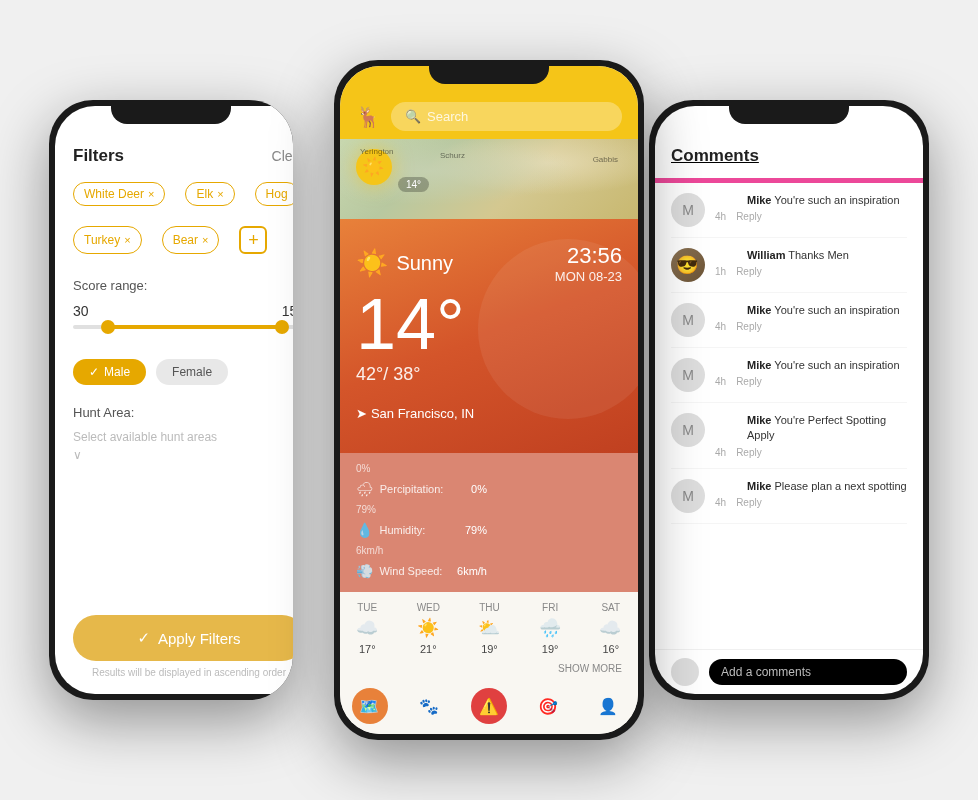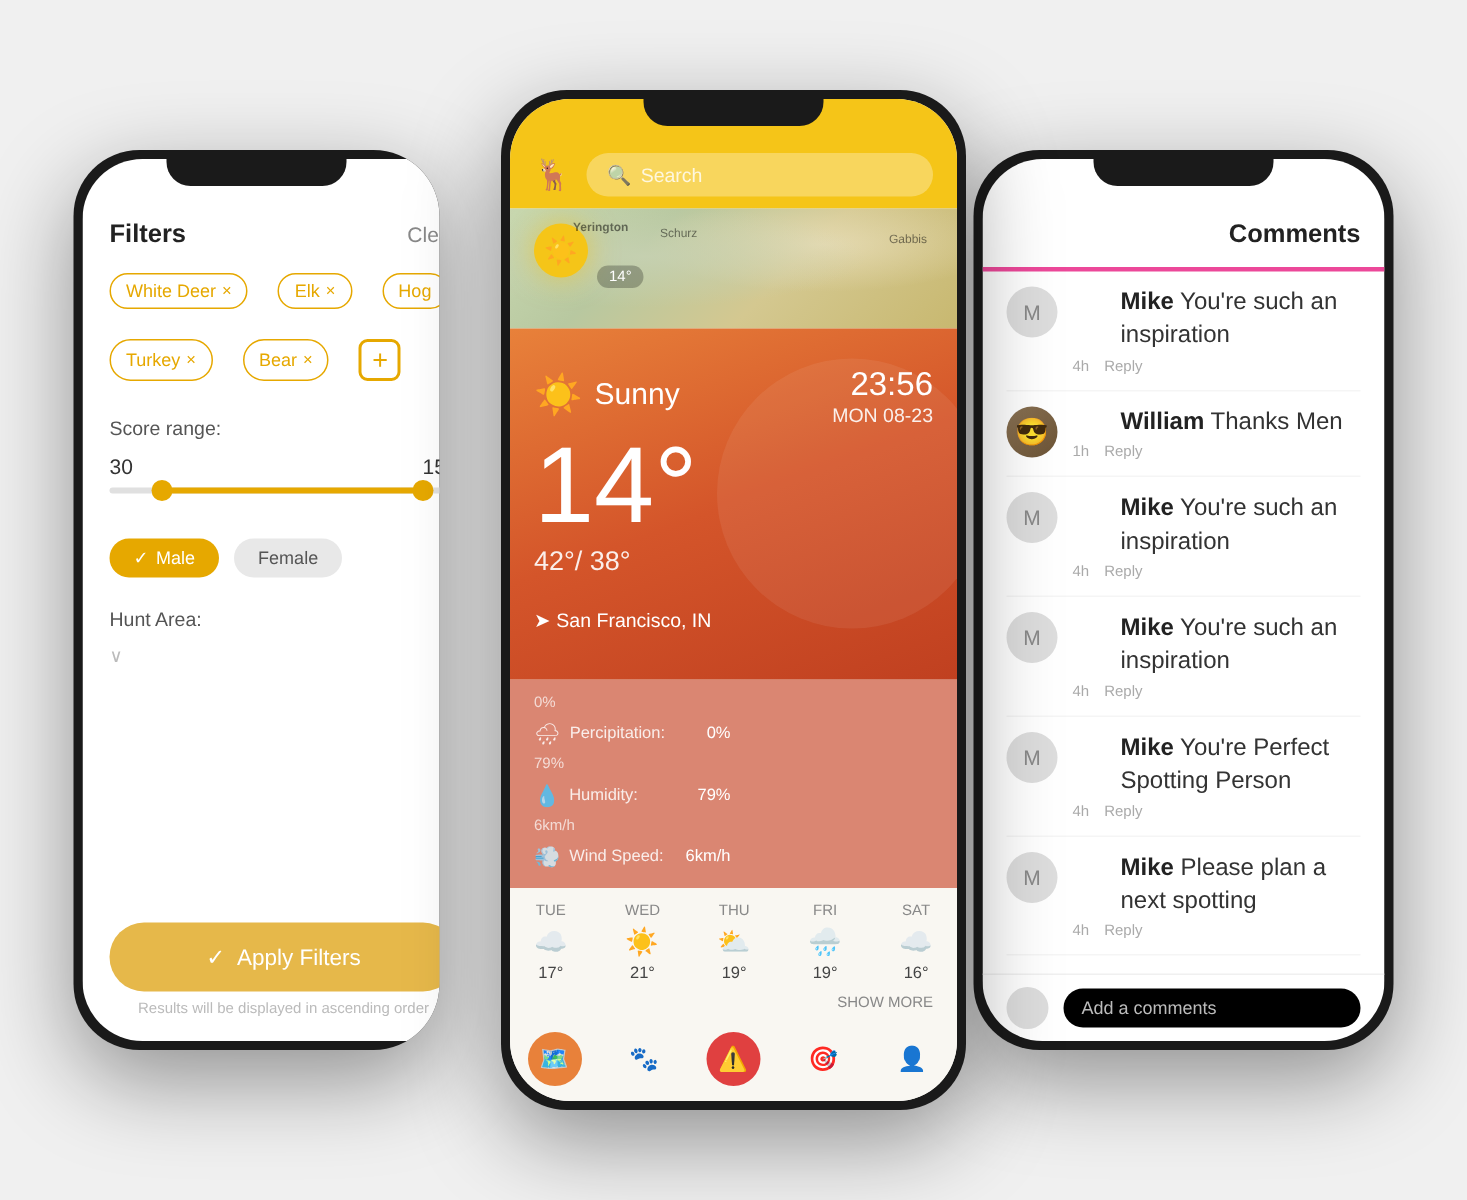--- a/index.html
+++ b/index.html
@@ -540,22 +540,23 @@
     .comments-screen {
       width: 100%;
       height: 100%;
       background: white;
       display: flex;
       flex-direction: column;
     }
 
     .comments-header {
       padding: 40px 16px 12px;
-      border-bottom: 3px solid #ec4899;
-      text-align: right;
+      border-bottom: 5px solid #ec4899;
+      text-align: left;
+      text-decoration: underline;
     }
 
     .comments-title {
       font-size: 17px;
       font-weight: 600;
       color: #222;
     }
 
     .comments-list {
       flex: 1;
@@ -587,21 +588,21 @@
 
     .comment-avatar.has-photo {
       background: #8B7355;
     }
 
     .comment-body {
       flex: 1;
     }
 
     .comment-text {
-      font-size: 16px;
+      font-size: 11px;
       color: #333;
       line-height: 1.4;
       padding-left: 32px;
     }
 
     .comment-text .author {
       font-weight: 600;
       color: #222;
     }
 
@@ -703,20 +704,21 @@
               <span>Male</span>
             </div>
             <div class="gender-pill female">
               <span>Female</span>
             </div>
           </div>
         </div>
 
         <div class="hunt-area-section">
           <div class="filter-section-label">Hunt Area:</div>
+          <div class="hunt-area-placeholder">Select available hunt areas</div>
           <span class="chevron-down">∨</span>
         </div>
 
         <div style="flex:1"></div>
 
         <div class="apply-btn">
           <span>✓</span>
           <span>Apply Filters</span>
         </div>
         <div class="apply-hint">Results will be displayed in ascending order</div>
@@ -733,21 +735,21 @@
           <span class="weather-logo">🦌</span>
           <div class="weather-search">
             <span>🔍</span>
             <span>Search</span>
           </div>
         </div>
 
         <div class="map-area">
           <div class="weather-sun-indicator" style="position:absolute;left:16px;top:10px;width:36px;height:36px;background:#F5C518;border-radius:50%;display:flex;align-items:center;justify-content:center;font-size:18px;">☀️</div>
           <div style="position:absolute;left:58px;top:38px;background:rgba(0,0,0,0.25);border-radius:10px;padding:2px 8px;font-size:10px;color:white;">14°</div>
-          <span class="map-label" style="left:42px;top:8px;font-weight:bold;">Yerington</span>
+          <span class="map-label" style="left:20px;top:8px;">Yerington</span>
           <span class="map-label" style="left:100px;top:12px;">Schurz</span>
           <span class="map-label" style="right:20px;top:16px;">Gabbis</span>
         </div>
 
         <div class="weather-main">
           <div class="weather-row1">
             <div class="weather-condition">
               <span class="sun-icon">☀️</span>
               <span class="condition-text">Sunny</span>
             </div>
@@ -910,21 +912,21 @@
                 <span class="comment-reply">Reply</span>
               </div>
             </div>
           </div>
 
           <div class="comment-item">
             <div class="comment-avatar">M</div>
             <div class="comment-body">
               <div class="comment-text">
                 <span class="author">Mike</span>
-                <span> You're Perfect Spotting Person</span>
+                <span> You're Perfect Spotting Apply</span>
               </div>
               <div class="comment-meta">
                 <span class="comment-time">4h</span>
                 <span class="comment-reply">Reply</span>
               </div>
             </div>
           </div>
 
           <div class="comment-item">
             <div class="comment-avatar">M</div>

